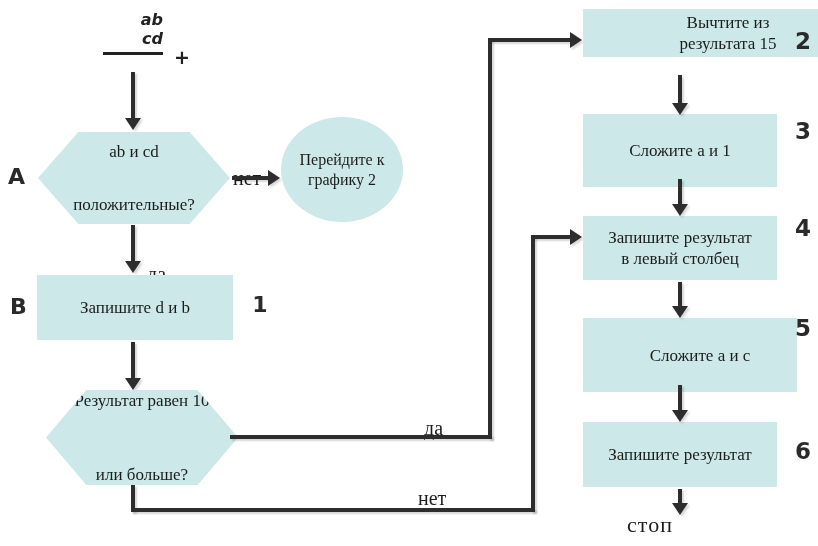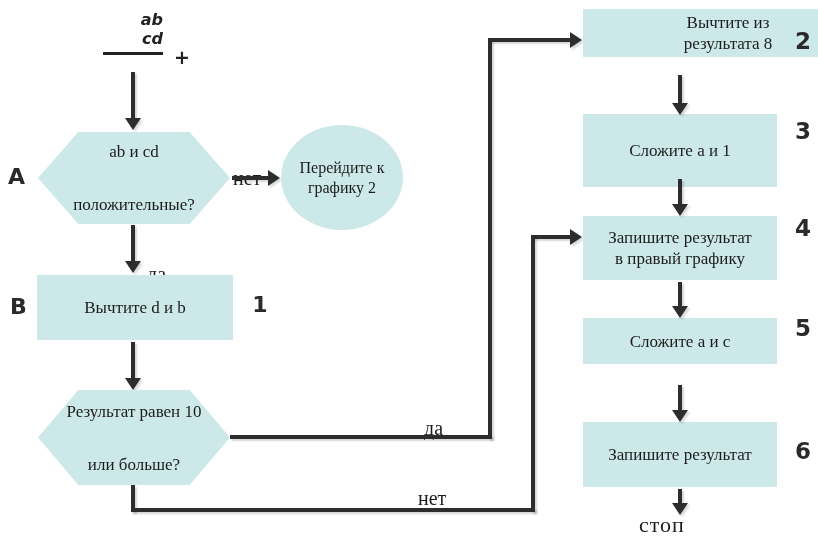--- a/index.html
+++ b/index.html
@@ -10,28 +10,28 @@
   
   .shape{
     position:absolute;background:var(--shape_fill,#cde8e8);
     display:flex;flex-direction:column;align-items:center;justify-content:center;
     text-align:center;font-size:17px;line-height:21px;
   }
   .shape span{display:block;}
   .hex{clip-path:polygon(0% 50%,21% 0%,79% 0%,100% 50%,79% 100%,21% 100%);gap:32px;}
   .circle{border-radius:50%;font-size:16px;line-height:20px;}
   .hex-a{left:38px;top:132px;width:192px;height:92px;}
-  .hex-c{left:38px;top:390px;width:192px;height:95px;}
-  .circle-goto{left:281px;top:125px;width:122px;height:105px;}
+  .hex-c{left:46px;top:390px;width:192px;height:95px;justify-content:space-between;}
+  .circle-goto{left:281px;top:117px;width:122px;height:105px;}
   .rect-b{left:37px;top:275px;width:196px;height:65px;}
   .step{left:583px;width:194px;}
   .step-2{top:9px;height:48px;padding-left:48px;}
   .step-3{top:114px;height:73px;}
   .step-4{top:216px;height:64px;}
-  .step-5{top:318px;height:46px;}
+  .step-5{top:318px;height:74px;padding-left:20px;}
   .step-6{top:422px;height:65px;}
   
   .vline,.hline{position:absolute;background:var(--line,#2d2d2d);box-shadow:2px 2px 2px rgba(0,0,0,0.16);}
   .vline{width:4px;}
   .hline{height:4px;}
   .ah{position:absolute;width:0;height:0;filter:drop-shadow(2px 2px 1px rgba(0,0,0,0.16));}
   .ah-down{border-left:8px solid transparent;border-right:8px solid transparent;border-top:12px solid var(--line,#2d2d2d);}
   .ah-right{border-top:8px solid transparent;border-bottom:8px solid transparent;border-left:12px solid var(--line,#2d2d2d);}
   .l-a1{left:131px;top:72px;height:48px;}   .ahp-a1{left:125px;top:118px;}
   .l-net1{left:232px;top:176px;width:38px;} .ahp-net1{left:268px;top:170px;}
@@ -48,21 +48,21 @@
   .r-a2{left:678px;top:179px;height:27px;}  .ahp-r2{left:672px;top:204px;}
   .r-a3{left:678px;top:282px;height:26px;}  .ahp-r3{left:672px;top:306px;}
   .r-a4{left:678px;top:385px;height:27px;}  .ahp-r4{left:672px;top:410px;}
   .r-a5{left:678px;top:489px;height:16px;}  .ahp-r5{left:672px;top:503px;}
   
   .lbl{position:absolute;font-size:20px;margin-top:25px;}
   .lbl-net1{left:233px;top:142px;}
   .lbl-da1{left:147px;top:238px;}
   .lbl-da2{left:424px;top:392px;}
   .lbl-net2{left:418px;top:462px;}
-  .stop{position:absolute;left:639px;top:512px;width:80px;text-align:left;font-size:22px;letter-spacing:1px;}
+  .stop{position:absolute;left:610px;top:512px;width:80px;text-align:center;font-size:22px;letter-spacing:1px;}
   .marker{
     position:absolute;font-family:"DejaVu Sans",sans-serif;font-weight:bold;
     font-size:22px;color:#2a2a2a;
   }
   .lbl-a{left:8px;top:164px;}
   .lbl-b{left:10px;top:294px;}
   .lbl-1{left:250px;top:292px;width:20px;text-align:center;}
   .num{left:788px;width:30px;text-align:center;font-size:23px;}
   .num-2{top:28px;}.num-3{top:118px;}.num-4{top:215px;}.num-5{top:315px;}.num-6{top:438px;}
   
@@ -106,21 +106,21 @@
     <span>Перейдите к</span>
     <span>графику 2</span>
   </div>
 
   <div class="lbl lbl-da1">да</div>
   <div class="vline l-a2"></div>
   <div class="ah ah-down ahp-a2"></div>
 
   <div class="marker lbl-b">B</div>
   <div class="shape rect-b">
-    <span>Вычтите d и b</span>
+    <span>Запишите d и b</span>
   </div>
   <div class="marker lbl-1">1</div>
 
   <div class="vline l-a3"></div>
   <div class="ah ah-down ahp-a3"></div>
 
   <div class="shape hex hex-c">
     <span>Результат равен 10</span>
     <span>или больше?</span>
   </div>
@@ -133,29 +133,29 @@
 
   <div class="lbl lbl-net2">нет</div>
   <div class="vline no-v1"></div>
   <div class="hline no-h1"></div>
   <div class="vline no-v2"></div>
   <div class="hline no-h2"></div>
   <div class="ah ah-right ahp-no"></div>
 
   <div class="shape step step-2">
     <span>Вычтите из</span>
-    <span>результата 8</span>
+    <span>результата 15</span>
   </div>
   <div class="shape step step-3">
     <span>Сложите a и 1</span>
     <span></span>
   </div>
   <div class="shape step step-4">
     <span>Запишите результат</span>
-    <span>в правый графику</span>
+    <span>в левый столбец</span>
   </div>
   <div class="shape step step-5">
     <span>Сложите a и c</span>
     <span></span>
   </div>
   <div class="shape step step-6">
     <span>Запишите результат</span>
   </div>
 
   <div class="marker num num-2">2</div>

